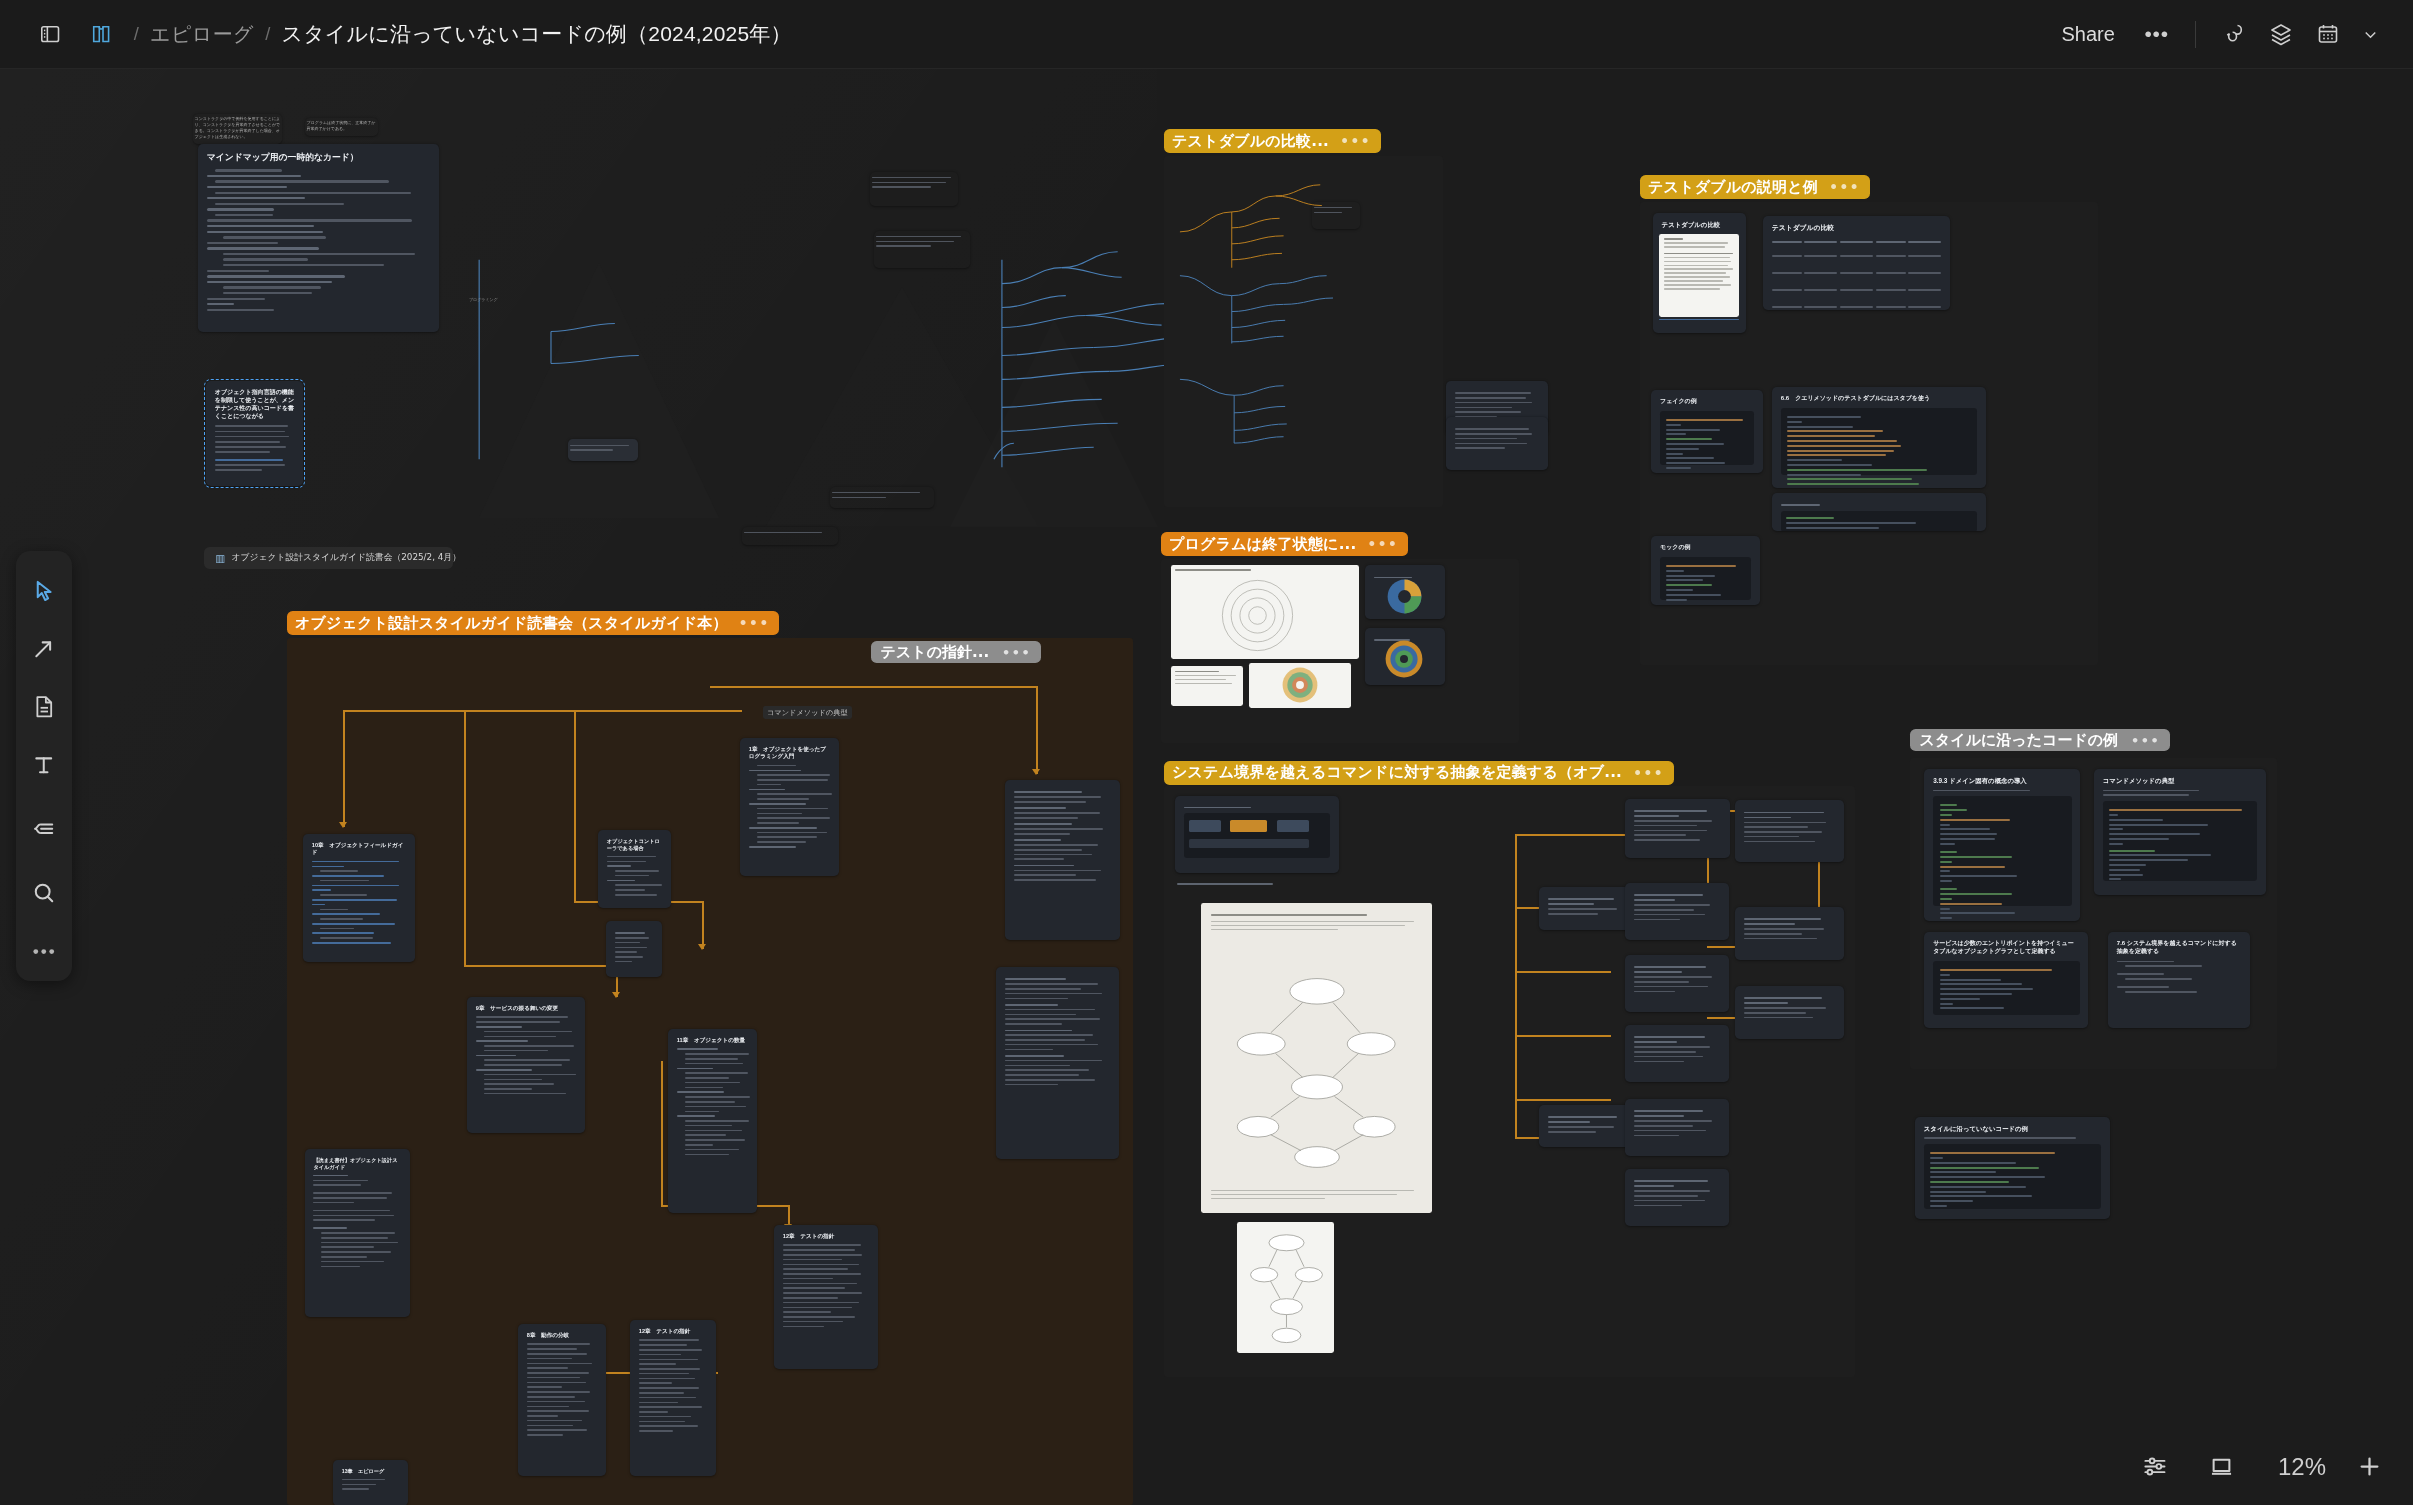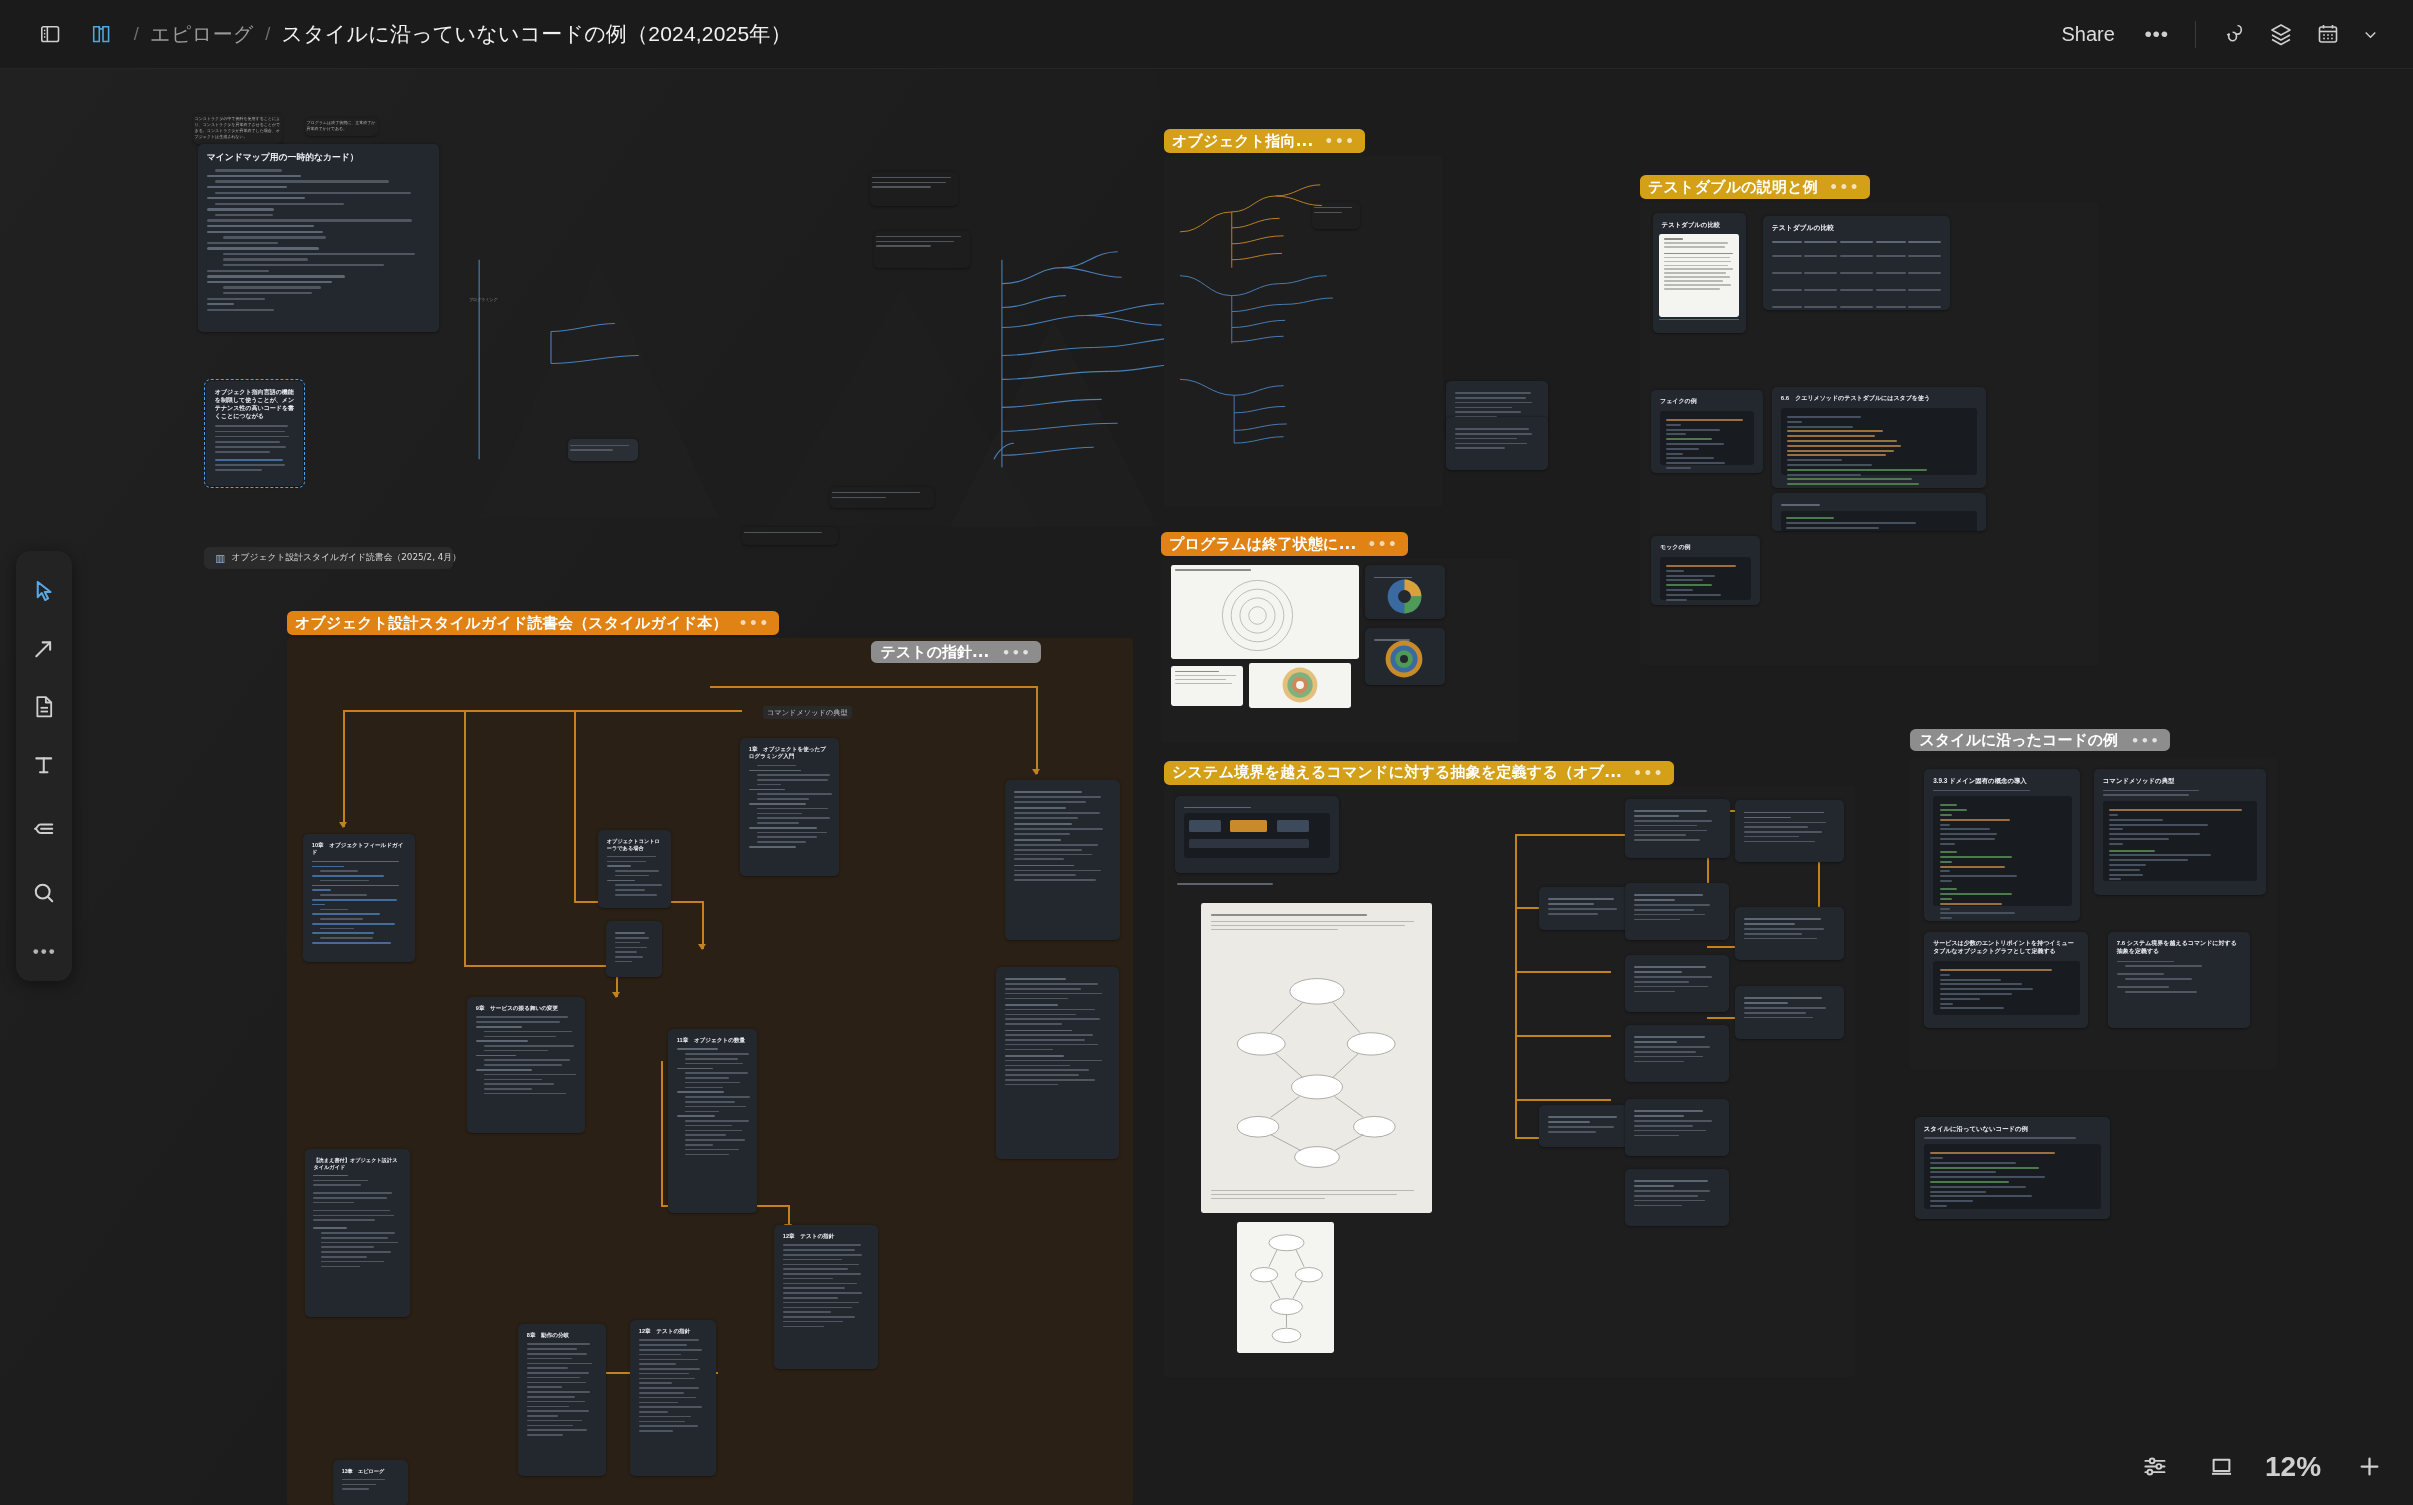--- a/index.html
+++ b/index.html
@@ -54,21 +54,21 @@
     width:45px;height:45px;display:flex;align-items:center;justify-content:center;
     border-radius:9.6px; margin:4.8px 0;
   }
   .tool.active svg{ }
 
   
   #zoombar{
     position:absolute; right:21px; bottom:14.4px; height:48px;
     display:flex; align-items:center; gap:21px; z-index:35;
   }
-  .zlabel{ color:#cfcfcf; font-size:28px; min-width:61px; text-align:left;font-weight:bold;}
+  .zlabel{ color:#cfcfcf; font-size:24px; min-width:61px; text-align:right;}
 
   
   .frame{ position:absolute; }
   .frame-title{
     position:absolute; left:0; top:-27px; height:24px;
     display:flex; align-items:center; gap:11.2px;
     padding:0 9.6px 0 8px; border-radius:5.6px;
     font-size:15px; font-weight:700; color:#ffffff; white-space:nowrap;
     letter-spacing:0.2px;
     font-family:"DejaVu Sans","Liberation Sans",sans-serif;
@@ -242,21 +242,21 @@
   <div class="card" style="left:830px;top:487px;width:104px;height:21px;background:transparent;padding:1.6px;">
     <div class="ln" style="width:88%;height:1.6px;"></div>
     <div class="ln" style="width:54%;height:1.6px;"></div>
   </div>
   <div class="card" style="left:742px;top:527px;width:96px;height:17.6px;background:transparent;padding:1.6px;">
     <div class="ln" style="width:84%;height:1.6px;"></div>
   </div>
 
   <div class="frame" style="left:1164px;top:156px;width:279px;height:351px;">
     <div class="frame-title" style="background:#d3a017;">
-      <span>オブジェクト指向...</span>
+      <span>テストダブルの比較...</span>
       <span class="dots">•••</span>
     </div>
     <div class="frame-body" style="background:#1e1e1e;"></div>
     <svg style="position:absolute;left:0;top:0;width:279px;height:351px;overflow:visible;" viewBox="0 0 350 440" width="279" height="351">
       <g fill="none" stroke-width="1.2">
         <g stroke="#c2831f">
           <path d="M20,95 C50,95 55,70 85,70"></path>
           <path d="M85,70 L85,140"></path>
           <path d="M85,70 C110,70 115,50 140,50"></path>
           <path d="M85,90 C110,90 115,78 145,78"></path>

